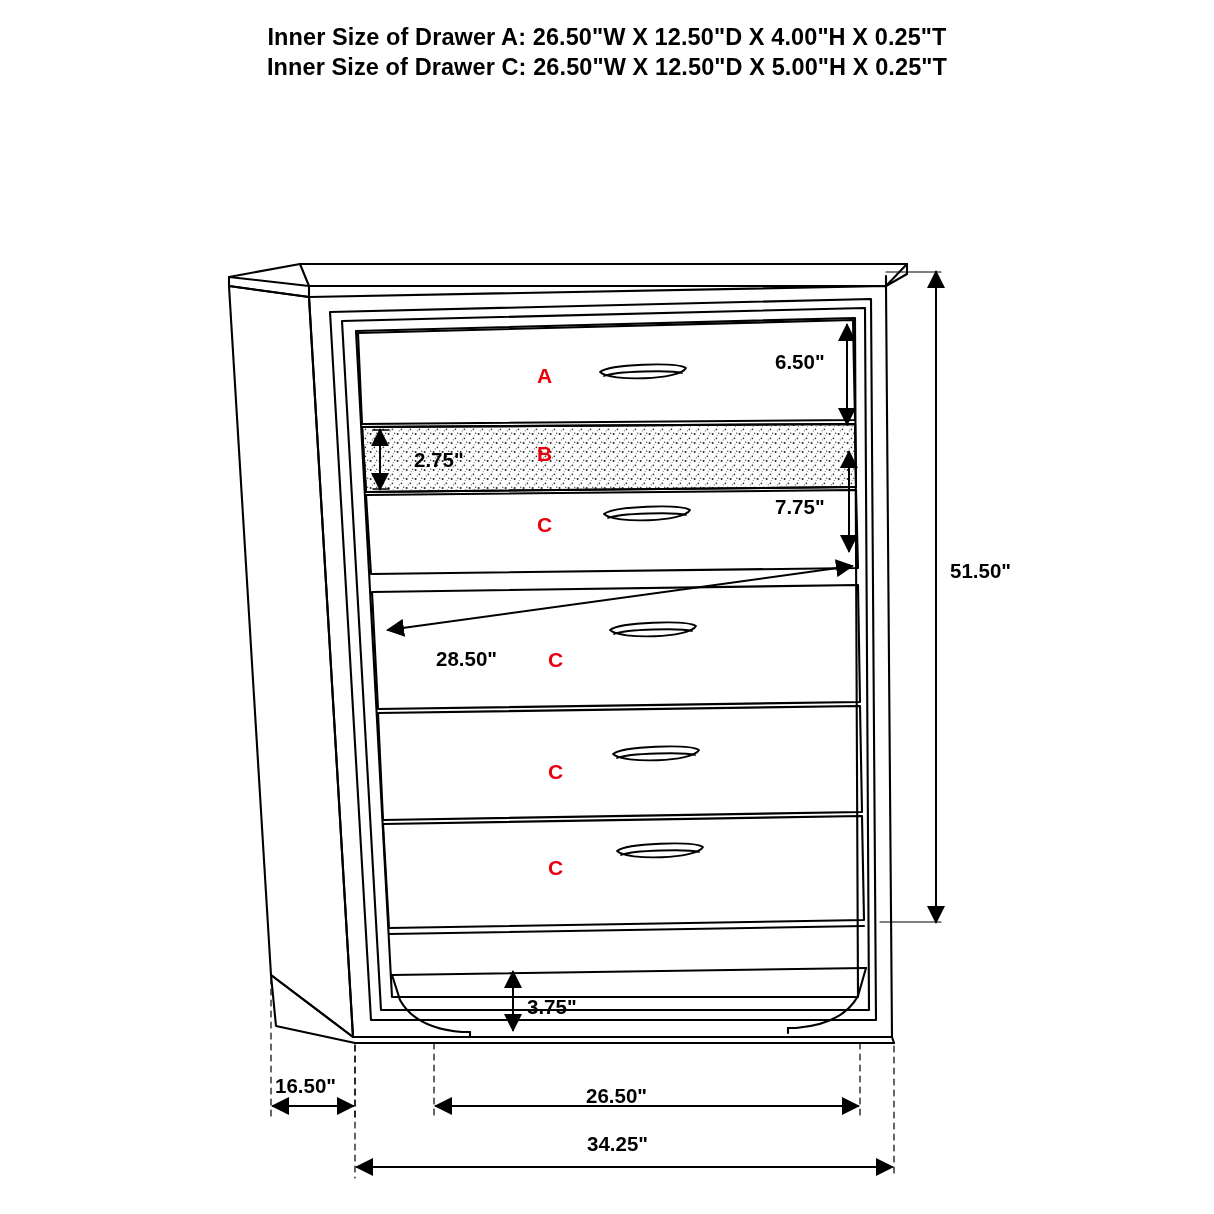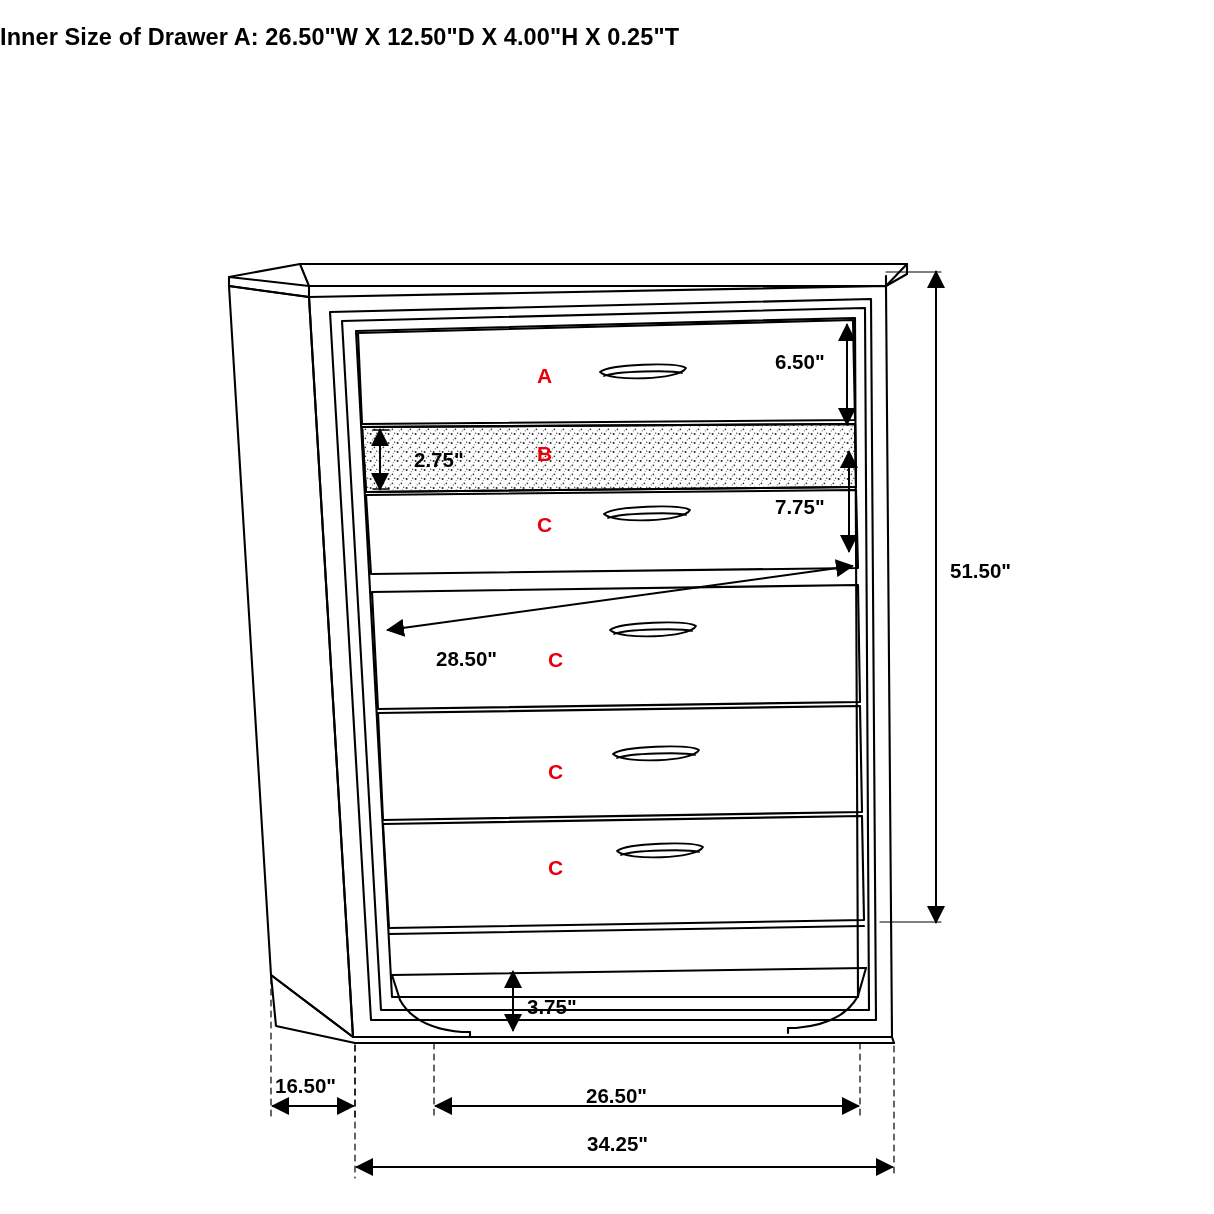--- a/index.html
+++ b/index.html
@@ -18,21 +18,21 @@
     position: absolute;
     left: 0; top: 0;
     width: 1214px;
     height: 1214px;
   }
   .spec-lines {
     position: absolute;
     left: 0;
     top: 22px;
     width: 1214px;
-    text-align: left;
+    text-align: center;
   }
   .spec-line {
     font-size: 23.5px;
     font-weight: bold;
     color: #000000;
     line-height: 30px;
     letter-spacing: 0.1px;
     white-space: nowrap;
   }
   svg.art {
@@ -57,20 +57,21 @@
     white-space: nowrap;
   }
 </style>
 </head>
 <body>
 
 <div id="diagram-root">
 
   <div class="spec-lines">
     <div class="spec-line">Inner Size of Drawer A: 26.50"W X 12.50"D X 4.00"H X 0.25"T</div>
+    <div class="spec-line">Inner Size of Drawer C: 26.50"W X 12.50"D X 5.00"H X 0.25"T</div>
   </div>
 
   <svg class="art" viewBox="0 0 1214 1214">
     <defs>
       <marker id="arrEnd" markerWidth="9" markerHeight="9" refX="8" refY="4.5" orient="auto">
         <path d="M0,0 L9,4.5 L0,9 Z" fill="#000"></path>
       </marker>
       <marker id="arrStart" markerWidth="9" markerHeight="9" refX="1" refY="4.5" orient="auto">
         <path d="M9,0 L0,4.5 L9,9 Z" fill="#000"></path>
       </marker>

